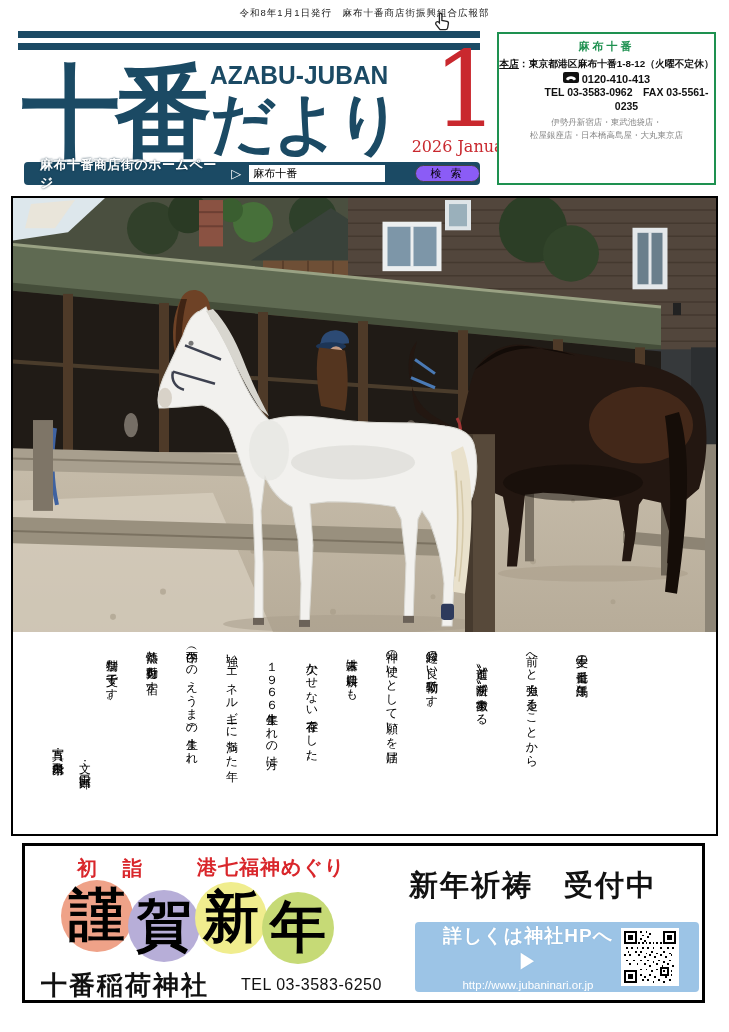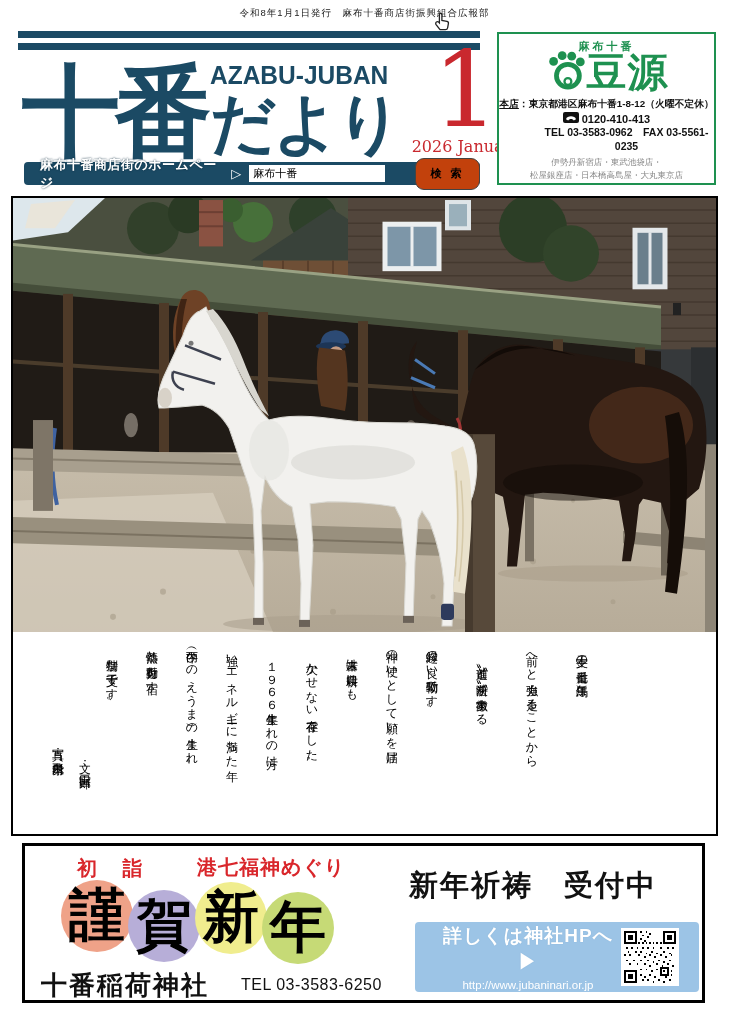--- a/index.html
+++ b/index.html
@@ -25,22 +25,22 @@
   .mh-num{font-size:104px;line-height:.82;}
   .mh-date{font-size:16px;margin-top:4px;white-space:nowrap;}
   
   .searchbar{position:absolute;left:24px;top:162px;width:456px;height:23px;background:#1b4a64;
     border-radius:4px;display:flex;align-items:center;}
   .sb-label{color:#fff;font-weight:bold;font-size:13px;margin-left:16px;letter-spacing:.5px;
     text-shadow:0 0 2px #0c2a3c;}
   .sb-arrow{color:#fff;font-size:13px;margin:0 8px 0 4px;}
   .sb-input{width:128px;height:17px;border:none;background:#fff;font-size:11px;padding:0 4px;
     font-family:"Liberation Sans",sans-serif;}
-  .sb-button{margin-left:30px;width:66px;height:32px;background:#c2410c;border:1.5px solid #444;
-    border-radius:9px;font-size:11px;font-weight:bold;letter-spacing:3px;display:flex;
+  .sb-button{margin-left:30px;width:66px;height:17px;background:#8b5cf6;border:1.5px solid #444;
+    border-radius:9px;font-size:11px;font-weight:normal;letter-spacing:3px;display:flex;
     align-items:center;justify-content:center;cursor:pointer;padding:0;}
   .sb-hand{position:absolute;left:434px;top:12px;}
   
   .mamegen{position:absolute;left:497px;top:32px;width:219px;height:153px;border:2.5px solid #1e9150;
     background:#fff;box-sizing:border-box;text-align:center;padding-top:5px;}
   .mg-area{color:#1e9150;font-size:11px;font-weight:bold;letter-spacing:3px;}
   .mg-logo-row{display:flex;justify-content:center;align-items:center;height:42px;margin-top:-2px;}
   .mg-name{color:#1e9150;font-size:40px;font-weight:bold;letter-spacing:1px;line-height:1;
     font-family:"Liberation Serif",serif;}
   .mg-web{font-size:12px;font-weight:bold;letter-spacing:.5px;margin-top:1px;}
@@ -110,33 +110,20 @@
   <button class="sb-button">検 索</button>
 </div>
 <span class="sb-hand">
   <svg width="17" height="19" viewBox="0 0 17 19">
     <path d="M6.2 1.2c1 0 1.7.8 1.7 1.7v5.5l5 1c1 .2 1.7 1.1 1.5 2.1l-.8 4.5c-.2 1-1 1.7-2.1 1.7H7.2c-.7 0-1.4-.3-1.8-.9l-3.3-4.2c-.6-.8-.5-2 .3-2.6.7-.5 1.6-.5 2.2.1l.8.8V2.9c0-.9.1-1.7 1.8-1.7z" fill="#fff" stroke="#222" stroke-width="1.3"></path>
   </svg>
 </span>
 
 <div class="mamegen">
   <div class="mg-area">麻布十番</div>
-  <div class="mg-logo-row">
-    <span>
-      <svg width="42" height="42" viewBox="0 0 44 44">
-        <circle cx="24" cy="27" r="12" fill="none" stroke="#1e9150" stroke-width="5"></circle>
-        <circle cx="9" cy="12" r="4.6" fill="#1e9150"></circle>
-        <circle cx="18" cy="6" r="4.6" fill="#1e9150"></circle>
-        <circle cx="28" cy="6.5" r="4.6" fill="#1e9150"></circle>
-        <circle cx="37" cy="12.5" r="4.6" fill="#1e9150"></circle>
-        <circle cx="24" cy="33" r="3.6" fill="none" stroke="#1e9150" stroke-width="2.4"></circle>
-      </svg>
-    </span>
-    <span class="mg-name">豆源</span>
-  </div>
   <div class="mg-addr"><span class="u">本店</span><span>：東京都港区麻布十番1-8-12（火曜不定休）</span></div>
   <div class="mg-freedial">
     <span>
       <svg width="16" height="11" viewBox="0 0 16 11">
         <rect width="16" height="11" rx="2" fill="#111"></rect>
         <path d="M3 7.2C4 3.4 12 3.4 13 7.2L10.8 8.6C10 6.4 6 6.4 5.2 8.6Z" fill="#fff"></path>
       </svg>
     </span>
     <span>0120-410-413</span>
   </div>

